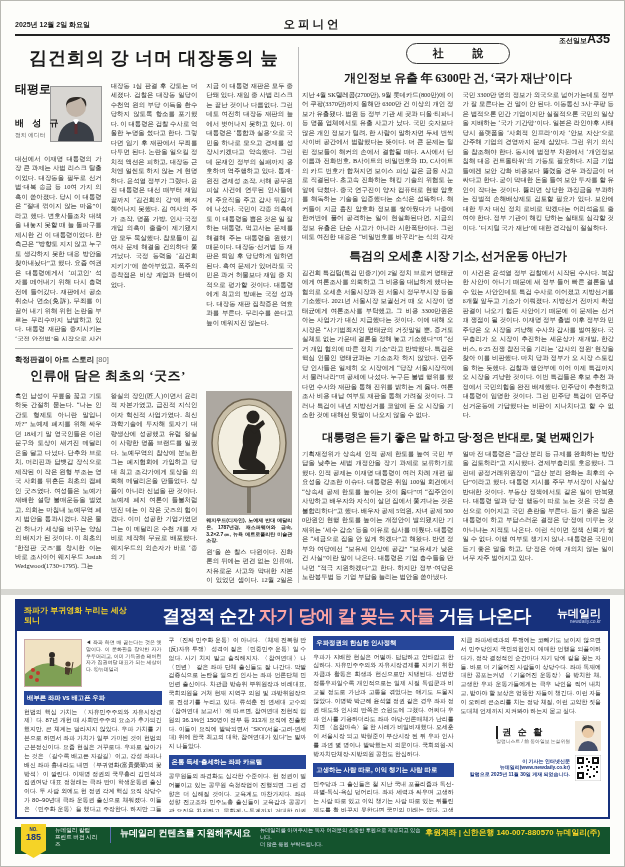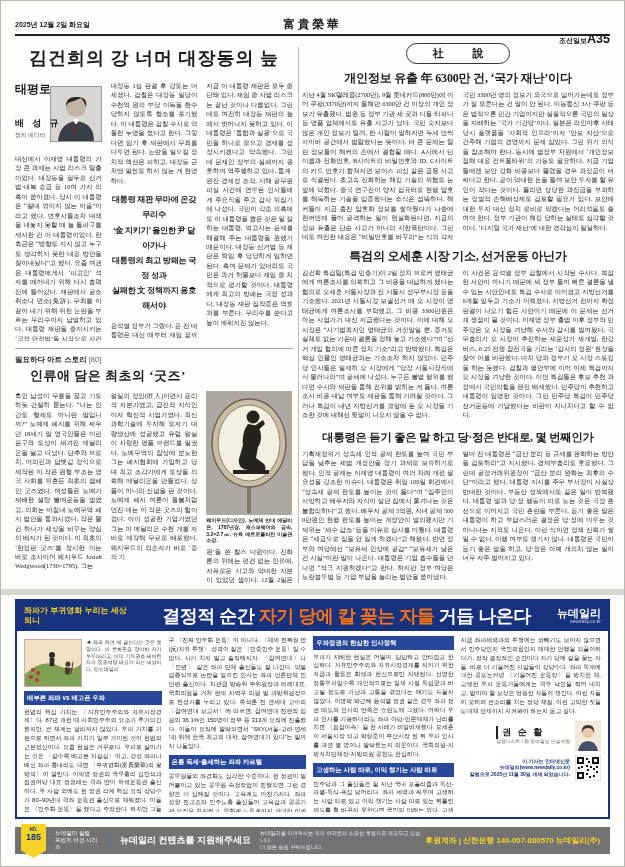--- a/index.html
+++ b/index.html
@@ -41,59 +41,59 @@
   .ed-head{position:absolute;left:301px;width:312px;text-align:center;font-size:12px;font-weight:bold;letter-spacing:-0.2px;}
   .ed-body{position:absolute;left:301px;width:312px;display:flex;gap:9px;}
   .ed-col{flex:1;overflow:hidden;}
   
   .band{position:absolute;left:0;top:588px;width:623px;height:6px;background:#d7d7d2;}
   
   .ad{position:absolute;left:14px;top:598px;width:595px;height:220px;border:2px solid #17317c;box-sizing:border-box;background:#fff;font-family:"Liberation Sans",sans-serif;}
   .ad-hd{height:30px;background:#17317c;display:flex;align-items:center;padding:0 7px;box-sizing:border-box;gap:6px;}
   .ad-hd-left{width:112px;color:#f5d327;font-size:8px;font-weight:bold;line-height:1.2;}
   .ad-hd-main{flex:1;text-align:center;font-size:18px;font-weight:bold;letter-spacing:-0.5px;white-space:nowrap;color:#fff;}
-  .ad-hd-main .yel{color:#f97316;}
+  .ad-hd-main .yel{color:#fca5a5;}
   .ad-hd-logo{text-align:right;line-height:1.1;}
   .ad-logo-t{color:#fff;font-size:11px;font-weight:bold;}
   .ad-logo-u{color:#c9d4f2;font-size:5px;}
   .ad-bd{height:186px;box-sizing:border-box;padding:5px 7px;display:grid;grid-template-columns:1fr 1fr 1.02fr 1.02fr;gap:7px;overflow:hidden;}
   .ad-col{font-size:5.9px;line-height:1.5;text-align:justify;word-break:break-all;overflow:hidden;color:#222;}
   .ad-lead{border-left:3px solid #17317c;padding-left:4px;margin-bottom:3px;}
   .ad-lead .l1{font-size:7.4px;font-weight:bold;color:#17317c;}
   .ad-lead .l2{font-size:6.3px;font-weight:bold;}
   .ad-cartoon{display:flex;gap:4px;margin:3px 0 4px 0;}
   .ad-cartoon svg{flex:none;width:56px;height:46px;border:1px solid #caa;}
   .ad-cap{font-size:5px;line-height:1.35;color:#333;}
   .ad-bar{background:#27479a;color:#fff;font-weight:bold;font-size:6.4px;padding:2px 3px;margin:4px 0 3px 0;}
   .ad-author{display:flex;justify-content:flex-end;align-items:center;gap:5px;margin-top:5px;}
   .ad-a-name{font-size:9px;font-weight:bold;letter-spacing:2px;border-left:2px solid #222;padding-left:4px;}
   .ad-a-desc{font-size:4.8px;color:#555;line-height:1.3;text-align:right;}
   .ad-foot{display:flex;justify-content:flex-end;align-items:center;gap:5px;margin-top:4px;}
   .ad-foot-txt{font-size:5px;line-height:1.35;color:#17317c;text-align:right;font-weight:bold;}
   
-  .strip{position:absolute;left:14px;top:826px;width:595px;height:27px;background:#737373;color:#fff;
-         display:flex;align-items:center;font-family:"Liberation Sans",sans-serif;box-sizing:border-box;padding:0 10px 0 40px;}
+  .strip{position:absolute;left:14px;top:826px;width:595px;height:27px;background:#14532d;color:#fff;
+         display:flex;font-family:"Liberation Sans",sans-serif;box-sizing:border-box;padding:0 10px 0 40px;}
   .ribbon{position:absolute;left:6px;top:-3px;width:25px;height:34px;background:#f5d327;color:#17317c;text-align:center;
           clip-path:polygon(0 0,100% 0,100% 78%,50% 100%,0 78%);}
   .ribbon .no{font-size:4.5px;font-weight:bold;margin-top:3px;}
   .ribbon .num{font-size:9px;font-weight:bold;}
   .s-series{font-size:5.6px;line-height:1.25;}
   .s-div{width:1px;height:16px;background:#5a6fb0;margin:0 9px;}
   .s-support{font-size:9px;font-weight:bold;white-space:nowrap;}
   .s-msg{font-size:5.2px;line-height:1.3;margin-left:9px;color:#dfe5f5;}
   .s-account{margin-left:auto;color:#f5d327;font-weight:bold;font-size:7.8px;white-space:nowrap;}
 </style>
 </head>
 <body>
 
 <div class="page">
 
   <div class="masthead">
     <div class="m-date">2025년 12월 2일 화요일</div>
-    <div class="m-section">富貴榮華</div>
+    <div class="m-section">오피니언</div>
     <div class="m-right">
       <span class="m-paper">조선일보</span>
       <span class="m-page">A35</span>
     </div>
   </div>
 
   <div class="tp-head">김건희의 강 너머 대장동의 늪</div>
   <div class="tp-body">
     <div class="tp-col coltext">
       <div class="authorblk">
@@ -108,36 +108,30 @@
               <rect x="23.5" y="37" width="3" height="10" fill="#5b2f33"></rect>
             </svg>
         </div>
         <div class="a-name">배 성 규</div>
         <div class="a-role">정치 에디터</div>
       </div>
       <span>대선에서 이재명 대통령의 가장 큰 과제는 사법 리스크 탈출이었다. 대장동을 필두로 선거법·대북 송금 등 10여 가지 의혹이 쏟아졌다. 당시 이 대통령은 “절대 꺾이지 않는 마음”이라고 했다. 변호사들조차 대책을 내놓지 못할 때 늘 돌파구를 제시한 건 이 대통령이었다. 한 측근은 “방향도 지지 않고 누구도 생각하지 못한 대응 방안을 찾아내놨다”고 했다. 요즘 여권은 대통령에게서 ‘피고인’ 석 자를 떼어내기 위해 다시 총력전에 들어갔다. 재판에서 공소 취소나 면소(免訴), 무죄를 이끌어 내기 위해 위헌 논란을 부르는 무리수까지 남발하고 있다. 대통령 재판을 중지시키는 ‘국정 안정법’을 시작으로 사건 담당 판·검사들을 겨냥해 ‘법 왜곡죄’를 만들겠다고 했다. 허위 사실 공표죄와 형법상 배임죄 폐지는 선거법과 대장동 사건 면소를 염두에 둔 것으로 비쳤다. 조희대 대법원장을 국감 증인석에 세웠고, 대법관 증원과 법원행정처 폐지에 나섰다. 사실상 4심제인 재판소원도 추진한다고 했다.</span>
     </div>
     <div class="tp-col coltext">
       <span>대장동 1심 판결 후 강도는 더 세졌다. 검찰은 대장동 일당이 수천억 원의 부당 이득을 환수당하지 않도록 항소를 포기했다. 이 대통령은 검찰 수사로 억울한 누명을 썼다고 한다. 그렇다면 임기 후 재판에서 무죄를 다투면 된다. 논란을 일으킬 정치적 액션은 피하고, 대장동 근처엔 얼씬도 하지 않는 게 현명하다.</span>
-      <div class="pullq">
-        <div>대통령 재판 무마에 온갖 무리수</div>
-        <div>‘金 지키기’ 올인한 尹 닮아가나</div>
-        <div>대통령의 최고 방패는 국정 성과</div>
-        <div>실패한 文 정책까지 옹호해서야</div>
-      </div>
       <span>윤석열 정부가 그랬다. 윤 전 대통령은 대선 때부터 재임 끝까지 ‘김건희의 강’에 빠져 헤어나지 못했다. 김 여사의 주가 조작, 명품 가방, 인사·국정 개입 의혹이 줄줄이 제기됐지만 모두 묵살했다. 참모들이 김 여사 문제 해결을 건의하다 쫓겨났다. 국정 동력을 ‘김건희 지키기’에 쏟아부었고, 폭주의 종착점은 비상 계엄과 탄핵이었다.</span>
     </div>
     <div class="tp-col coltext">
       <span>지금 이 대통령 재판은 모두 중단돼 있다. 재임 중 사법 리스크는 끝난 것이나 다름없다. 그런데도 여전히 대장동 재판의 늪에서 벗어나지 못하고 있다. 이 대통령은 ‘통합과 실용’으로 국민을 하나로 모으고 경제를 성장시키겠다고 약속했다. 그런데 문재인 정부의 실패까지 옹호하며 역주행하고 있다. 통계·원전 경제성 조작, 서해 공무원 피살 사건에 연루된 인사들에게 주요직을 주고 감사 뒤집기에 나섰다. 국민이 각종 의혹에도 이 대통령을 뽑은 것은 일 잘하는 대통령, 먹고사는 문제를 해결해 주는 대통령을 원했기 때문이다. 대장동·선거법 등 재판은 퇴임 후 당당하게 임하면 된다. 혹여 문제가 있더라도 국민은 과거 허물보다 재임 중 치적으로 평가할 것이다. 대통령에게 최고의 방패는 국정 성과다. 대장동 재판 집착증은 역효과를 부른다. 무리수를 쓴다고 늪이 메워지진 않는다.</span>
     </div>
   </div>
 
   <div class="lrule"></div>
   <div class="as-kicker">
-    <span>필요하다 아트 스토리</span>
+    <span>확정판결이 아트 스토리</span>
     <span class="as-no">[80]</span>
   </div>
   <div class="as-head">인류애 담은 최초의 ‘굿즈’</div>
   <div class="as-body">
     <div class="as-col coltext">흑인 남성이 무릎을 꿇고 기도하듯 간절히 묻는다. “나는 인간도 형제도 아니란 말입니까?” 노예제 폐지를 위해 싸우던 18세기 말 영국인들은 이런 문구와 도상이 새겨진 메달리온을 달고 다녔다. 단추와 브로치, 머리핀과 담뱃갑 장식으로 제작된 이 작은 원형 부조는 영국 사회를 뒤흔든 최초의 캠페인 굿즈였다. 여성들은 노예가 재배한 설탕 불매운동을 벌였고, 의회는 마침내 노예무역 폐지 법안을 통과시켰다. 작은 물건 하나가 세상을 바꾸는 양심의 배지가 된 것이다. 이 최초의 ‘한정판 굿즈’를 창시한 이는 바로 조사이어 웨지우드 Josiah Wedgwood(1730~1795). 그는</div>
     <div class="as-col coltext">왕실의 장인(匠人)이면서 윤리적 자본가였고, 급진적 지식인이자 혁신적 사업가였다. 최신 과학기술에 투자해 도자기 대량생산에 성공했고 유럽 왕실이 사랑한 명품 브랜드를 일궜다. 노예무역의 참상에 분노한 그는 폐지협회에 가입하고 당대 최고 조각가에게 도상을 의뢰해 메달리온을 만들었다. 상품이 아니라 신념을 판 것이다. 노예제 폐지 여론이 들불처럼 번진 데는 이 작은 굿즈의 힘이 컸다. 이미 성공한 기업가였던 그는 이 메달리온 수천 개를 자비로 제작해 무료로 배포했다. 웨지우드의 외손자가 바로 ‘종의 기</div>
     <div class="as-col">
       <div class="fig">
         <svg viewBox="0 0 86 124">
           <rect width="86" height="124" fill="#a5a19a"></rect>

